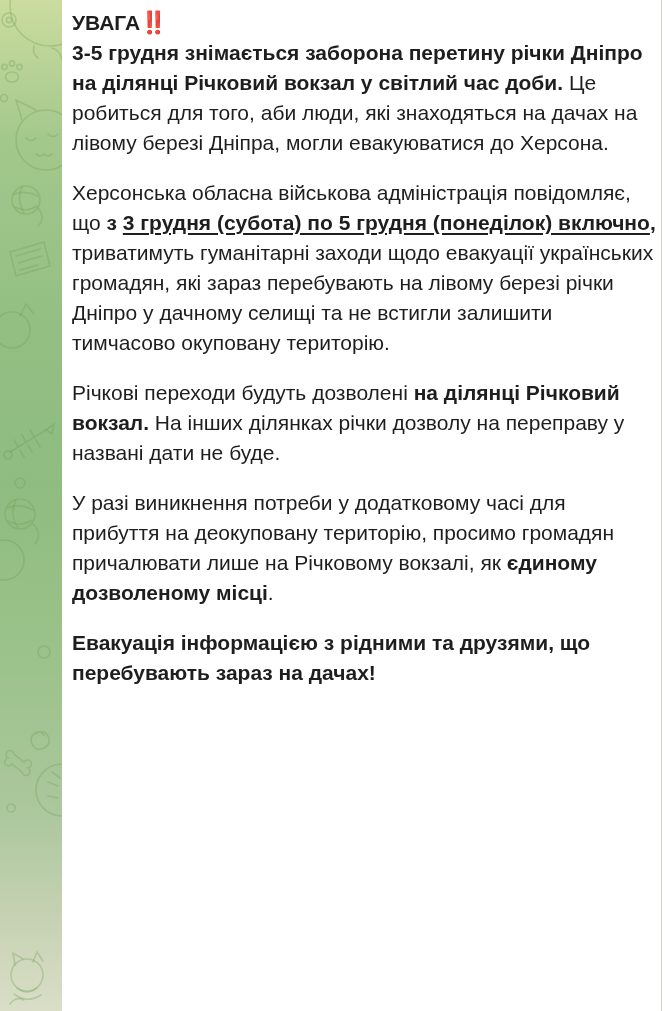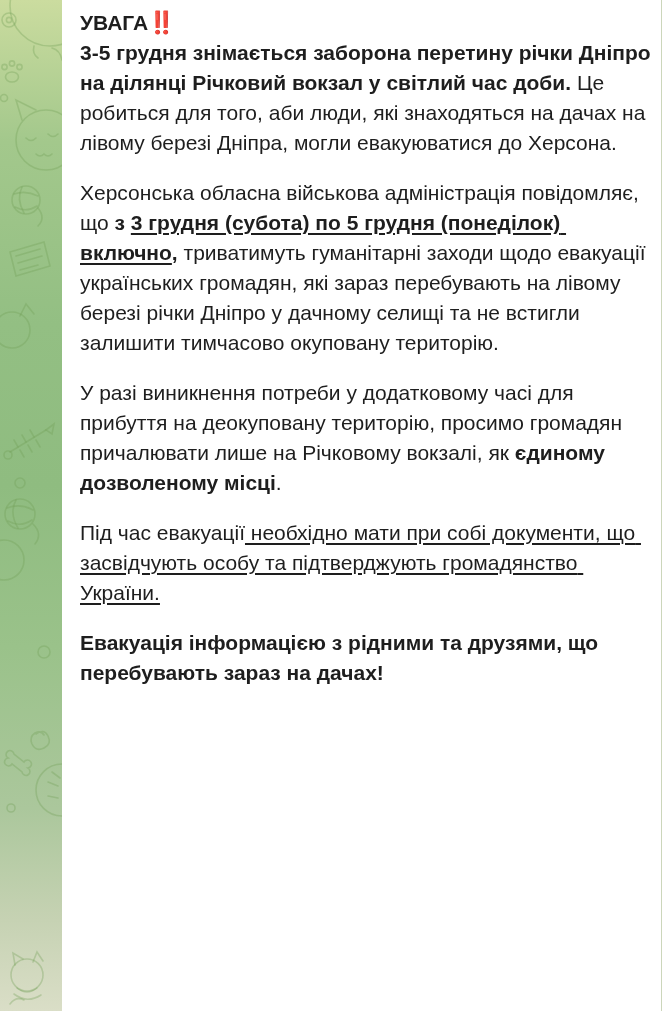--- a/index.html
+++ b/index.html
@@ -26,21 +26,21 @@
   .doodles { position: absolute; left: 0; top: 0; }
   .bubble {
     position: absolute;
     left: 62px;
     top: 0;
     width: 603px;
     height: 1011px;
     background: #ffffff;
   }
   .msg {
-    padding: 8px 7px 0 18px;
+    padding: 8px 7px 0 10px;
     font-size: 21px;
     line-height: 30px;
     color: #1e1e1e;
     letter-spacing: 0;
   }
   .para { white-space: pre-wrap; margin: 0 0 20px 0; }
   .b { font-weight: 700; }
   .u {
     text-decoration: underline;
     text-decoration-thickness: 2px;
@@ -138,21 +138,21 @@
     <path d="M17,988 q10,8 20,0"></path>
     <path d="M14,994 q13,10 27,1"></path>
     <path d="M10,1004 q6,-8 14,-4"></path>
   </svg>
 
   <div class="bubble">
     <div class="msg">
         <div class="para"><span class="b">УВАГА</span><span class="emoji">‼️</span><span>
 </span><span class="b">3-5 грудня знімається заборона перетину річки Дніпро на ділянці Річковий вокзал у світлий час доби.</span><span> Це робиться для того, аби люди, які знаходяться на дачах на лівому березі Дніпра, могли евакуюватися до Херсона.</span></div>
         <div class="para"><span>Херсонська обласна військова адміністрація повідомляє, що </span><span class="b">з </span><span class="b u">3 грудня (субота) по 5 грудня (понеділок) включно</span><span class="b">,</span><span> триватимуть гуманітарні заходи щодо евакуації українських громадян, які зараз перебувають на лівому березі річки Дніпро у дачному селищі та не встигли залишити тимчасово окуповану територію.</span></div>
+        <div class="para"><span>Річкові переходи будуть дозволені </span><span class="b">на ділянці Річковий вокзал.</span><span> На інших ділянках річки дозволу на переправу у названі дати не буде.</span></div>
         <div class="para"><span>У разі виникнення потреби у додатковому часі для прибуття на деокуповану територію, просимо громадян причалювати лише на Річковому вокзалі, як </span><span class="b">єдиному дозволеному місці</span><span>.</span></div>
-        <div class="para"><span>Під час евакуації</span><span class="u"> необхідно мати при собі документи, що засвідчують особу та підтверджують громадянство України.</span></div>
         <div class="para"><span class="b">Евакуація інформацією з рідними та друзями, що перебувають зараз на дачах!</span></div>
       </div>
   </div>
 
   <div class="right-edge-line"></div>
 
 </div>
 
 </body></html>

